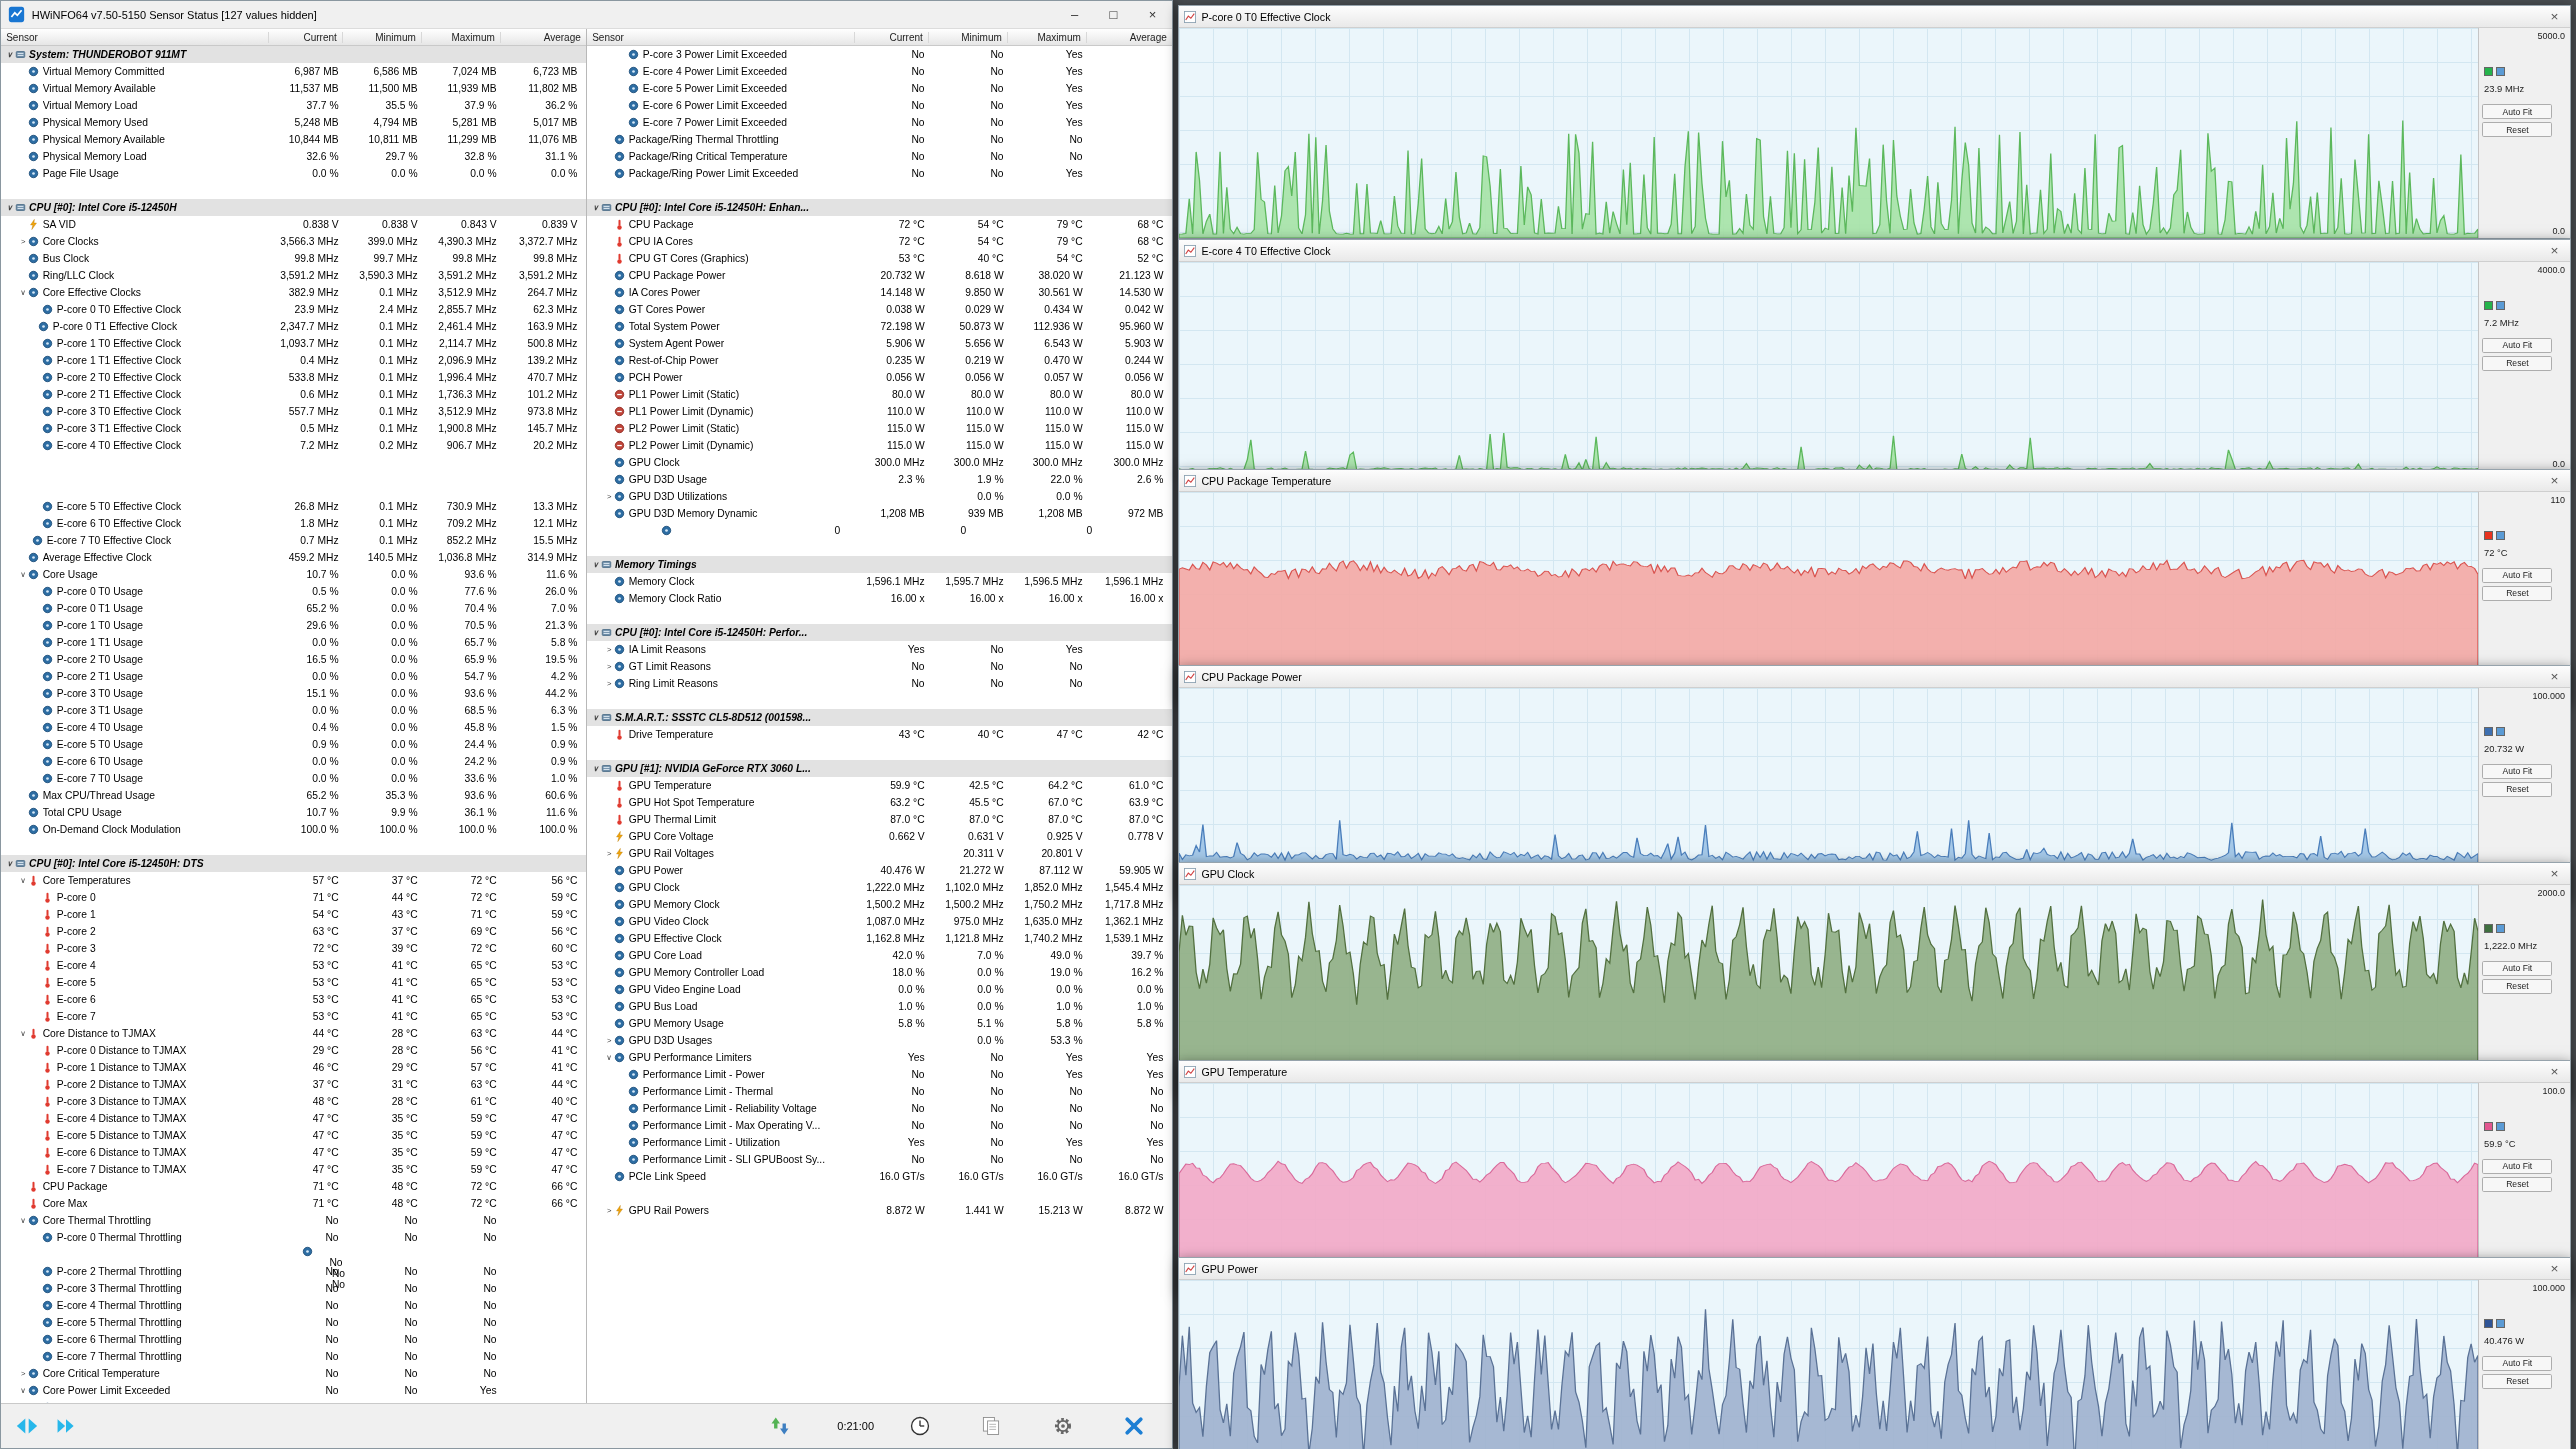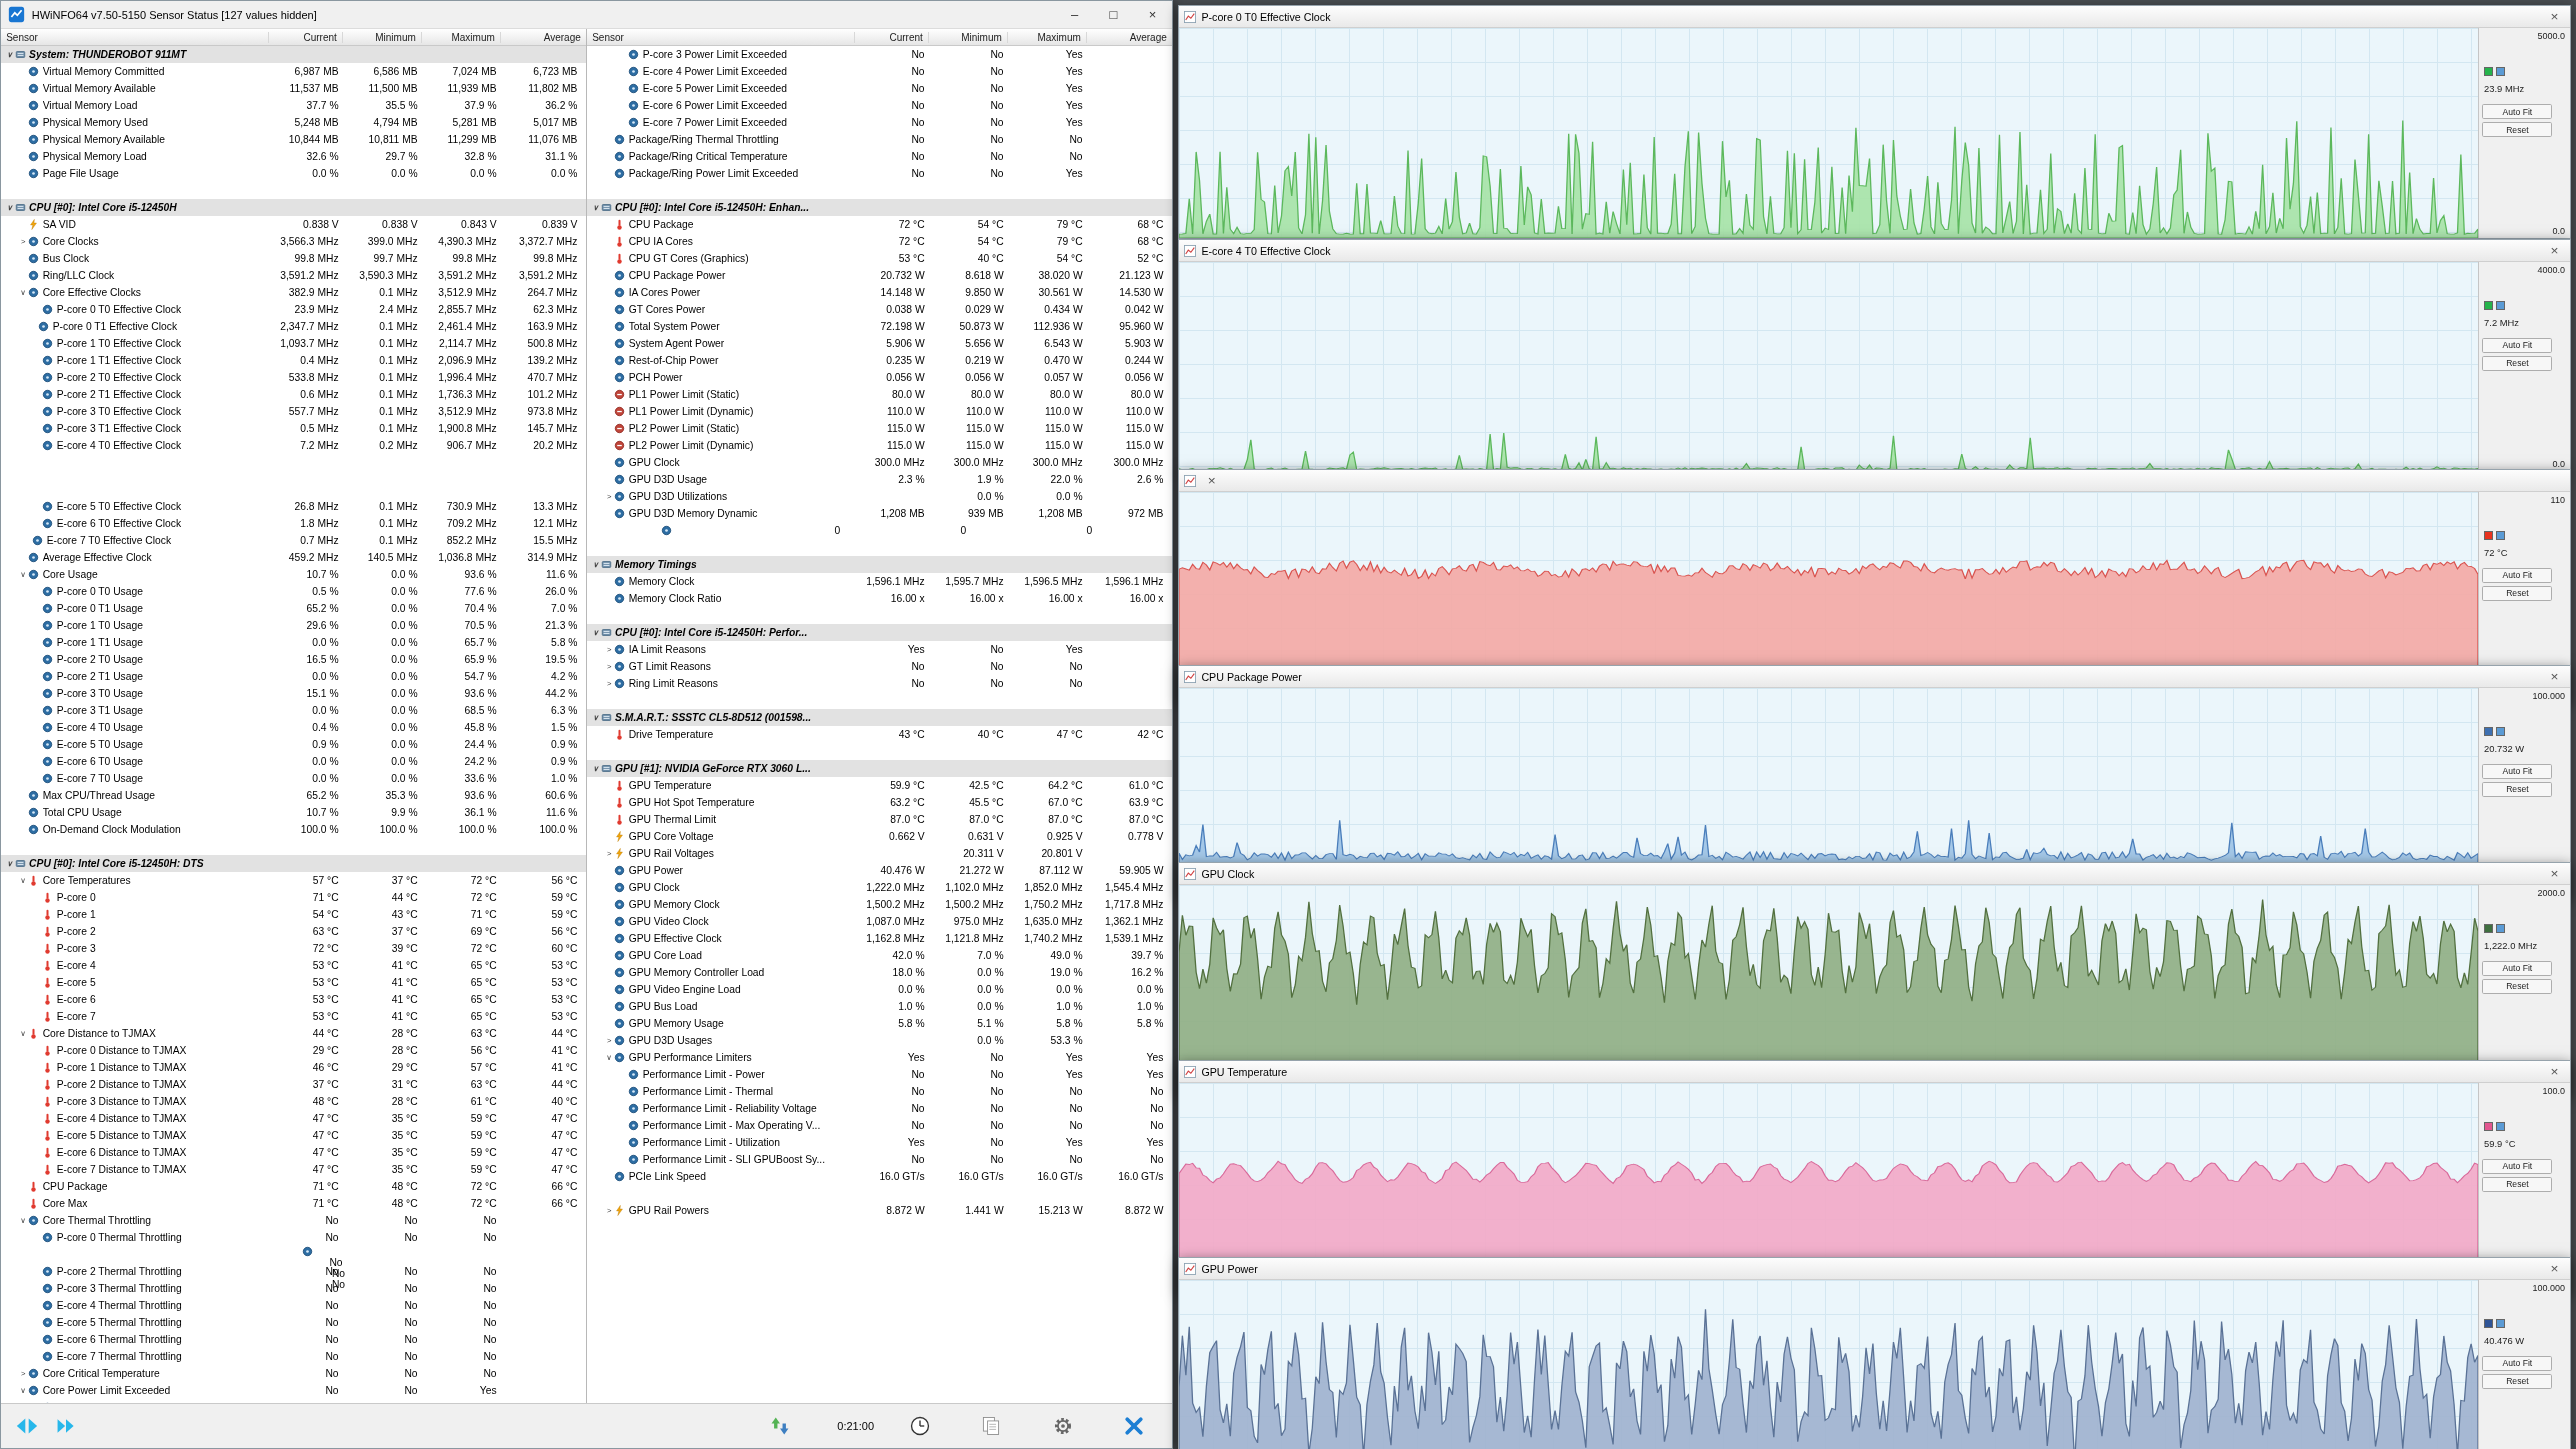--- a/index.html
+++ b/index.html
@@ -2212,20 +2212,21 @@
       </div>
     </div>
     <div class="graph-window" style="top: 469px; z-index: 12;">
       <div class="g-titlebar">
         <span class="g-icon">
           <svg viewBox="0 0 14 14">
             <rect x="0.5" y="0.5" width="13" height="13" fill="#fff" stroke="#8aa0b0"></rect>
             <polyline points="2,10.5 5,6 8,8.5 12,3" fill="none" stroke="#d04040" stroke-width="1.3"></polyline>
           </svg>
         </span>
+        <span class="g-title">CPU Package Temperature</span>
         <span class="g-close">×</span>
       </div>
       <div class="g-body">
         <div class="g-plot">
           <svg viewBox="0 0 1000 240" preserveAspectRatio="none">
             <path stroke-width="1" d="M0,240 L0.0,88.2 L2.6,86.6 L5.3,88.0 L7.9,89.4 L10.5,82.5 L13.2,87.5 L15.8,88.2 L18.4,80.3 L21.1,83.4 L23.7,89.1 L26.3,79.9 L28.9,81.3 L31.6,83.6 L34.2,80.5 L36.8,85.9 L39.5,80.9 L42.1,87.7 L44.7,82.5 L47.4,86.5 L50.0,89.1 L52.6,88.6 L55.3,93.7 L57.9,85.6 L60.5,89.7 L63.2,93.0 L65.8,97.2 L68.4,97.8 L71.1,93.1 L73.7,94.3 L76.3,90.6 L78.9,90.6 L81.6,89.6 L84.2,98.7 L86.8,90.3 L89.5,88.1 L92.1,97.6 L94.7,88.1 L97.4,88.7 L100.0,91.9 L102.6,85.6 L105.3,92.3 L107.9,93.3 L110.5,87.7 L113.2,88.1 L115.8,81.6 L118.4,86.4 L121.1,90.4 L123.7,81.3 L126.3,78.8 L128.9,87.0 L131.6,80.0 L134.2,78.6 L136.8,82.7 L139.5,89.8 L142.1,83.7 L144.7,89.1 L147.4,80.0 L150.0,90.9 L152.6,83.5 L155.3,92.4 L157.9,86.0 L160.5,91.1 L163.2,92.5 L165.8,89.4 L168.4,92.3 L171.1,95.1 L173.7,87.2 L176.3,96.1 L178.9,94.4 L181.6,88.5 L184.2,98.7 L186.8,96.5 L189.5,89.2 L192.1,98.7 L194.7,92.6 L197.4,95.9 L200.0,87.3 L202.6,85.2 L205.3,89.5 L207.9,94.6 L210.5,87.9 L213.2,87.2 L215.8,84.4 L218.4,89.0 L221.1,90.5 L223.7,84.0 L226.3,82.7 L228.9,90.3 L231.6,79.4 L234.2,80.4 L236.8,82.9 L239.5,84.2 L242.1,80.5 L244.7,88.8 L247.4,89.1 L250.0,84.7 L252.6,85.4 L255.3,83.3 L257.9,87.9 L260.5,85.7 L263.2,89.9 L265.8,90.1 L268.4,88.0 L271.1,91.0 L273.7,90.5 L276.3,96.3 L278.9,94.4 L281.6,90.4 L284.2,90.7 L286.8,95.6 L289.5,94.2 L292.1,97.2 L294.7,96.4 L297.4,90.2 L300.0,97.3 L302.6,88.0 L305.3,91.5 L307.9,96.0 L310.5,88.4 L313.2,87.7 L315.8,89.9 L318.4,86.9 L321.1,91.5 L323.7,84.7 L326.3,82.2 L328.9,83.0 L331.6,89.4 L334.2,79.3 L336.8,84.0 L339.5,82.4 L342.1,82.2 L344.7,83.6 L347.4,84.6 L350.0,79.6 L352.6,80.2 L355.3,84.1 L357.9,85.0 L360.5,85.5 L363.2,82.8 L365.8,93.4 L368.4,83.3 L371.1,90.8 L373.7,84.8 L376.3,91.4 L378.9,86.8 L381.6,86.8 L384.2,95.2 L386.8,95.9 L389.5,96.1 L392.1,94.9 L394.7,96.3 L397.4,92.4 L400.0,92.3 L402.6,87.2 L405.3,92.1 L407.9,94.5 L410.5,97.4 L413.2,90.8 L415.8,93.2 L418.4,93.5 L421.1,90.5 L423.7,84.4 L426.3,84.2 L428.9,87.7 L431.6,88.7 L434.2,81.9 L436.8,83.9 L439.5,89.5 L442.1,83.1 L444.7,84.6 L447.4,87.0 L450.0,81.3 L452.6,82.8 L455.3,89.8 L457.9,86.8 L460.5,81.1 L463.2,87.2 L465.8,87.9 L468.4,85.0 L471.1,89.5 L473.7,92.5 L476.3,88.6 L478.9,95.2 L481.6,89.7 L484.2,92.5 L486.8,86.3 L489.5,97.4 L492.1,87.5 L494.7,87.4 L497.4,87.8 L500.0,94.4 L502.6,91.3 L505.3,93.8 L507.9,87.2 L510.5,89.6 L513.2,89.7 L515.8,93.7 L518.4,91.6 L521.1,87.5 L523.7,93.2 L526.3,84.6 L528.9,87.4 L531.6,83.6 L534.2,82.0 L536.8,86.1 L539.5,88.9 L542.1,85.0 L544.7,86.1 L547.4,80.9 L550.0,81.7 L552.6,84.5 L555.3,86.9 L557.9,78.9 L560.5,78.8 L563.2,80.3 L565.8,85.2 L568.4,85.8 L571.1,90.3 L573.7,82.1 L576.3,88.0 L578.9,91.4 L581.6,92.4 L584.2,88.8 L586.8,87.0 L589.5,88.8 L592.1,89.4 L594.7,88.2 L597.4,87.6 L600.0,89.2 L602.6,88.8 L605.3,99.2 L607.9,87.7 L610.5,98.4 L613.2,88.9 L615.8,88.8 L618.4,87.4 L621.1,91.1 L623.7,94.1 L626.3,93.4 L628.9,88.5 L631.6,93.6 L634.2,86.3 L636.8,91.7 L639.5,88.2 L642.1,85.7 L644.7,86.7 L647.4,79.5 L650.0,79.5 L652.6,78.6 L655.3,89.4 L657.9,86.6 L660.5,85.5 L663.2,86.0 L665.8,80.5 L668.4,84.4 L671.1,80.4 L673.7,81.6 L676.3,90.3 L678.9,91.7 L681.6,87.7 L684.2,91.1 L686.8,95.5 L689.5,90.4 L692.1,94.8 L694.7,91.3 L697.4,86.3 L700.0,94.0 L702.6,87.6 L705.3,97.9 L707.9,94.9 L710.5,90.0 L713.2,96.9 L715.8,88.1 L718.4,90.2 L721.1,91.0 L723.7,95.7 L726.3,91.7 L728.9,96.6 L731.6,87.6 L734.2,88.2 L736.8,92.3 L739.5,90.0 L742.1,84.4 L744.7,88.5 L747.4,88.6 L750.0,80.9 L752.6,88.9 L755.3,82.0 L757.9,82.8 L760.5,78.1 L763.2,88.9 L765.8,88.2 L768.4,88.3 L771.1,84.4 L773.7,80.4 L776.3,88.8 L778.9,89.1 L781.6,87.9 L784.2,93.2 L786.8,90.5 L789.5,84.5 L792.1,88.7 L794.7,93.5 L797.4,88.4 L800.0,86.2 L802.6,95.8 L805.3,97.7 L807.9,95.5 L810.5,93.0 L813.2,90.4 L815.8,88.4 L818.4,99.0 L821.1,98.4 L823.7,97.7 L826.3,94.5 L828.9,91.2 L831.6,89.2 L834.2,85.3 L836.8,95.2 L839.5,85.7 L842.1,91.3 L844.7,85.5 L847.4,86.7 L850.0,81.8 L852.6,80.3 L855.3,90.6 L857.9,84.6 L860.5,79.6 L863.2,78.5 L865.8,78.1 L868.4,85.3 L871.1,88.6 L873.7,79.8 L876.3,81.1 L878.9,80.9 L881.6,86.0 L884.2,82.0 L886.8,89.1 L889.5,92.7 L892.1,84.1 L894.7,88.1 L897.4,90.1 L900.0,89.0 L902.6,90.9 L905.3,90.1 L907.9,87.9 L910.5,88.4 L913.2,93.7 L915.8,95.8 L918.4,96.5 L921.1,93.4 L923.7,90.2 L926.3,88.5 L928.9,98.0 L931.6,91.2 L934.2,92.1 L936.8,94.7 L939.5,93.3 L942.1,92.0 L944.7,87.3 L947.4,87.7 L950.0,86.6 L952.6,90.3 L955.3,90.1 L957.9,83.7 L960.5,82.4 L963.2,88.8 L965.8,81.6 L968.4,82.6 L971.1,80.7 L973.7,84.1 L976.3,79.9 L978.9,82.2 L981.6,79.8 L984.2,87.9 L986.8,82.7 L989.5,80.5 L992.1,84.8 L994.7,85.1 L997.4,87.4 L1000.0,94.2 L1000,240 Z" fill="#f4a9a4" fill-opacity="0.9" stroke="#d9534f"></path>
           </svg>
         </div>
         <div class="g-side">
           <span class="g-max">110</span>

